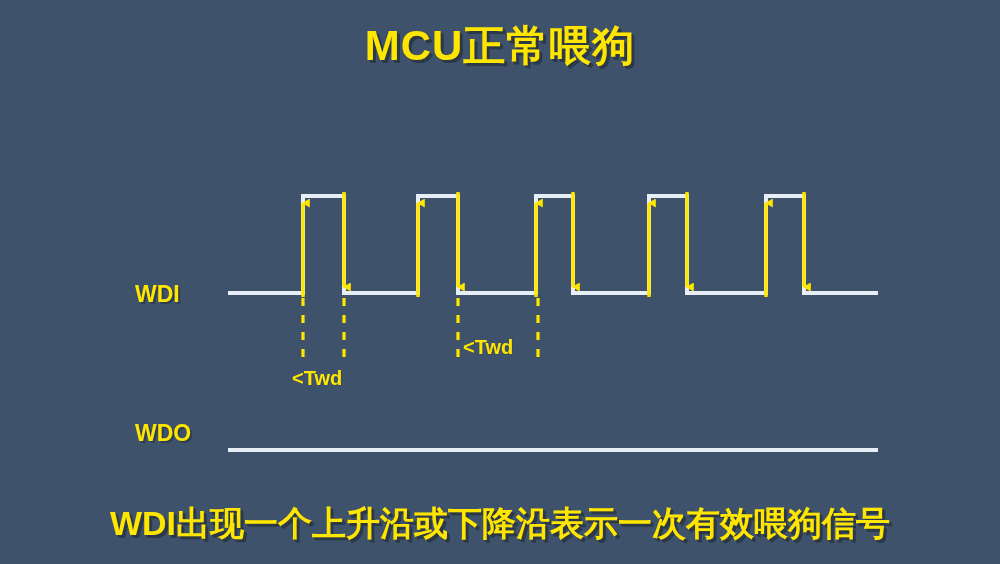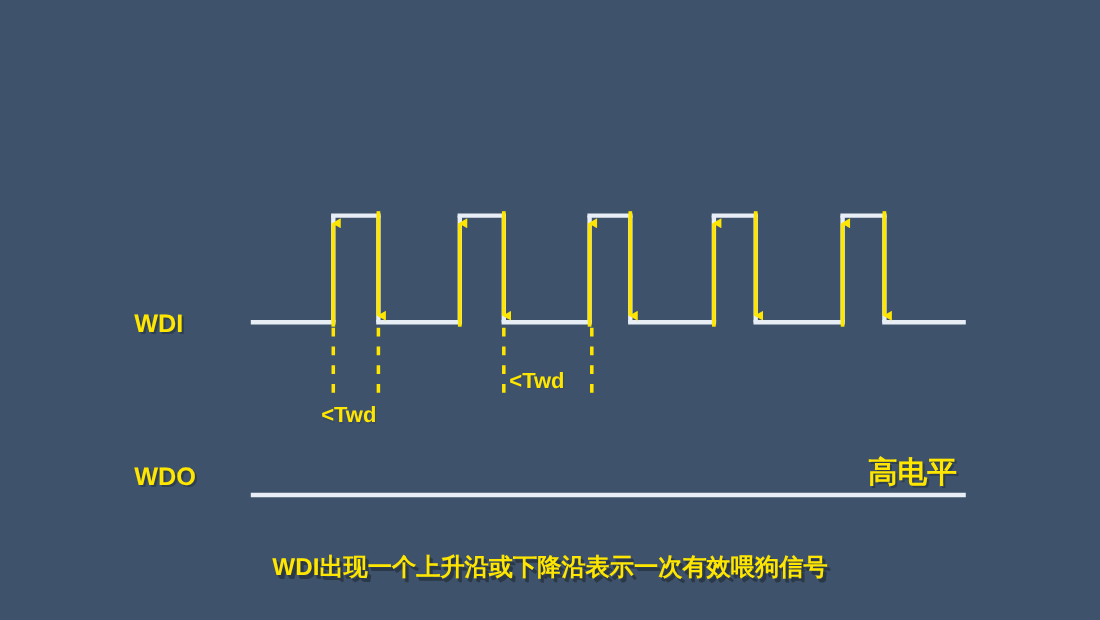--- a/index.html
+++ b/index.html
@@ -32,20 +32,21 @@
   }
 
   
   .sig-label {
     position: absolute;
     font-size: 23px;
     font-weight: bold;
     color: #ffe600;
     text-shadow: 2px 2px 0 #2f3f52;
     white-space: nowrap;
+    margin-left: 13px;
   }
   #wdi-label { left: 122px; top: 281px; }
   #wdo-label { left: 122px; top: 420px; }
 
   #high-level-label {
     position: absolute;
     left: 789px;
     top: 411px;
     font-size: 27px;
     font-weight: bold;
@@ -76,33 +77,34 @@
   #twd-1 { left: 292px; top: 367px; }
   #twd-2 { left: 463px; top: 336px; }
 
   
   #caption {
     position: absolute;
     left: 0;
     top: 501px;
     width: 1000px;
     text-align: center;
-    font-size: 22px;
+    font-size: 34px;
     font-weight: bold;
     color: #ffe600;
     letter-spacing: 0px;
     text-shadow: 3px 3px 0 #2b3847, 2px 2px 0 #2b3847;
     white-space: nowrap;
   }
 </style>
 </head>
 <body>
 
 <div id="stage">
 
+  <div id="title">MCU正常喂狗</div>
 
   <svg id="wave-svg" viewBox="0 0 1000 564" xmlns="http://www.w3.org/2000/svg">
     <defs>
       <marker id="arrow-up" markerWidth="9" markerHeight="9" refX="4.5" refY="1.2" orient="auto" markerUnits="userSpaceOnUse">
         <path d="M4.5,0 L9,8 L0,8 Z" fill="#ffe600"></path>
       </marker>
       <marker id="arrow-down" markerWidth="9" markerHeight="9" refX="4.5" refY="6.8" orient="auto" markerUnits="userSpaceOnUse">
         <path d="M4.5,8 L0,0 L9,0 Z" fill="#ffe600"></path>
       </marker>
     </defs>
@@ -155,20 +157,19 @@
     </g>
 
     <g id="wdo-wave">
       <line x1="228" y1="450" x2="878" y2="450" stroke="#e8eef5" stroke-width="4"></line>
     </g>
   </svg>
 
   <div class="sig-label" id="wdi-label">WDI</div>
   <div class="sig-label" id="wdo-label">WDO</div>
 
-  <div id="high-level-label">高电平</div>
 
   <div class="twd-label" id="twd-1">&lt;Twd</div>
   <div class="twd-label" id="twd-2">&lt;Twd</div>
 
   <div id="caption">WDI出现一个上升沿或下降沿表示一次有效喂狗信号</div>
 
 </div>
 
 </body></html>

